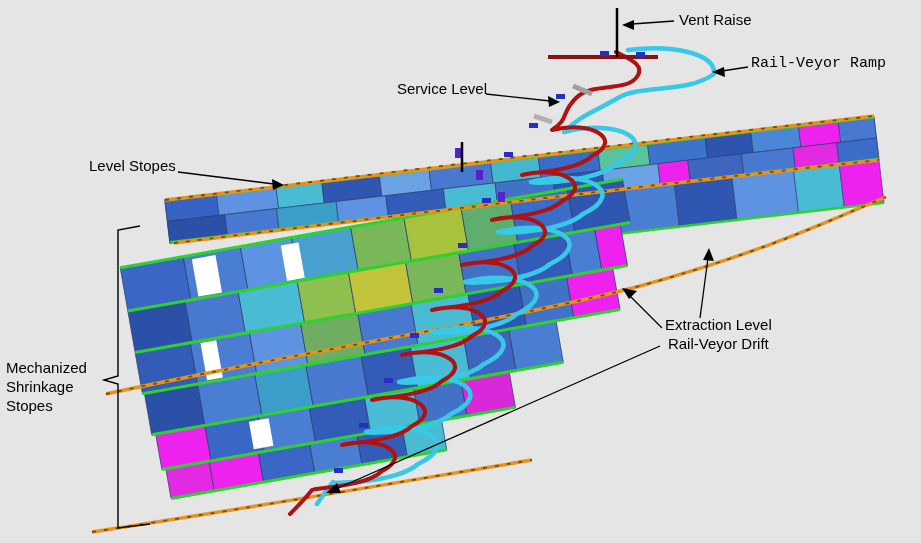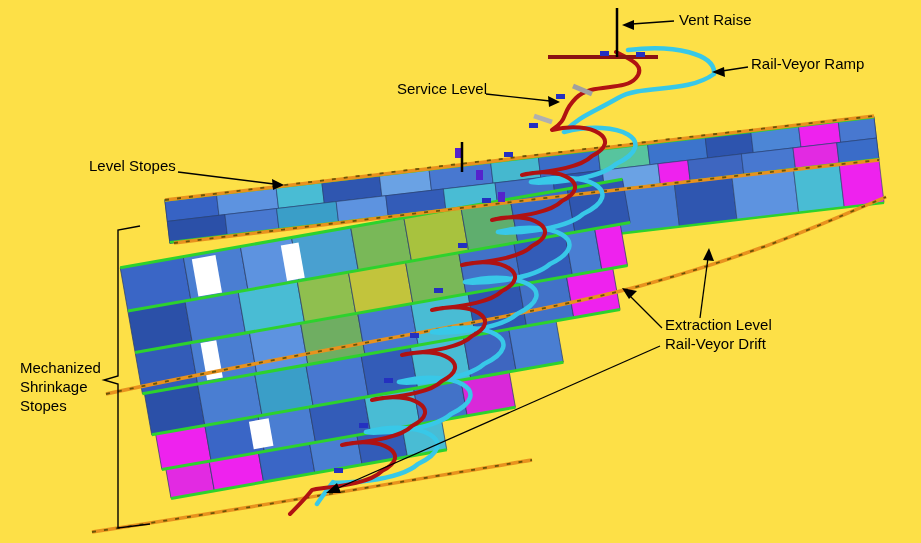--- a/index.html
+++ b/index.html
@@ -1,16 +1,16 @@
 <!DOCTYPE html>
 <html><head>
 <meta charset="utf-8">
 <style>
   html,body{margin:0;padding:0;background:#ffffff;}
-  #stage{position:relative;width:921px;height:543px;background:#fde047;overflow:hidden;
+  #stage{position:relative;width:921px;height:543px;background:#e5e5e5;overflow:hidden;
          font-family:"Liberation Sans",sans-serif;}
   #mine-svg{position:absolute;left:0;top:0;}
   .label{position:absolute;font-size:15px;color:#000;white-space:pre-line;line-height:1.25;z-index:5;}
 </style>
 </head>
 <body>
 
 <div id="stage">
 
 <svg id="mine-svg" width="921" height="543" viewBox="0 0 921 543">
@@ -226,22 +226,22 @@
     <g>
       <line x1="660" y1="346" x2="336" y2="489" fill="none"></line>
       <polygon points="326,493 337,483 341,493" stroke="none"></polygon>
     </g>
 
     <path d="M 140 226 L 118 230 L 118 376 L 104 380 L 118 384 L 118 528 L 150 524" fill="none" stroke="#000000" stroke-width="1.4"></path>
   </g>
 </svg>
 
 <div class="label" style="left:679px;top:11px;">Vent Raise</div>
-<div class="label" style="left:751px;top:55px;">Rail-Veyor Ramp</div>
+<div class="label" style="left:751px;top:55px;font-family:Liberation Mono, monospace;">Rail-Veyor Ramp</div>
 <div class="label" style="left:397px;top:80px;">Service Level</div>
 <div class="label" style="left:89px;top:157px;">Level Stopes</div>
-<div class="label" style="left:665px;top:316px;">Extraction Level
+<div class="label" style="left:665px;top:316px;text-align:center;">Extraction Level
 Rail-Veyor Drift</div>
-<div class="label" style="left:20px;top:359px;">Mechanized
+<div class="label" style="left:6px;top:359px;">Mechanized
 Shrinkage
 Stopes</div>
 
 </div>
 
 </body></html>

